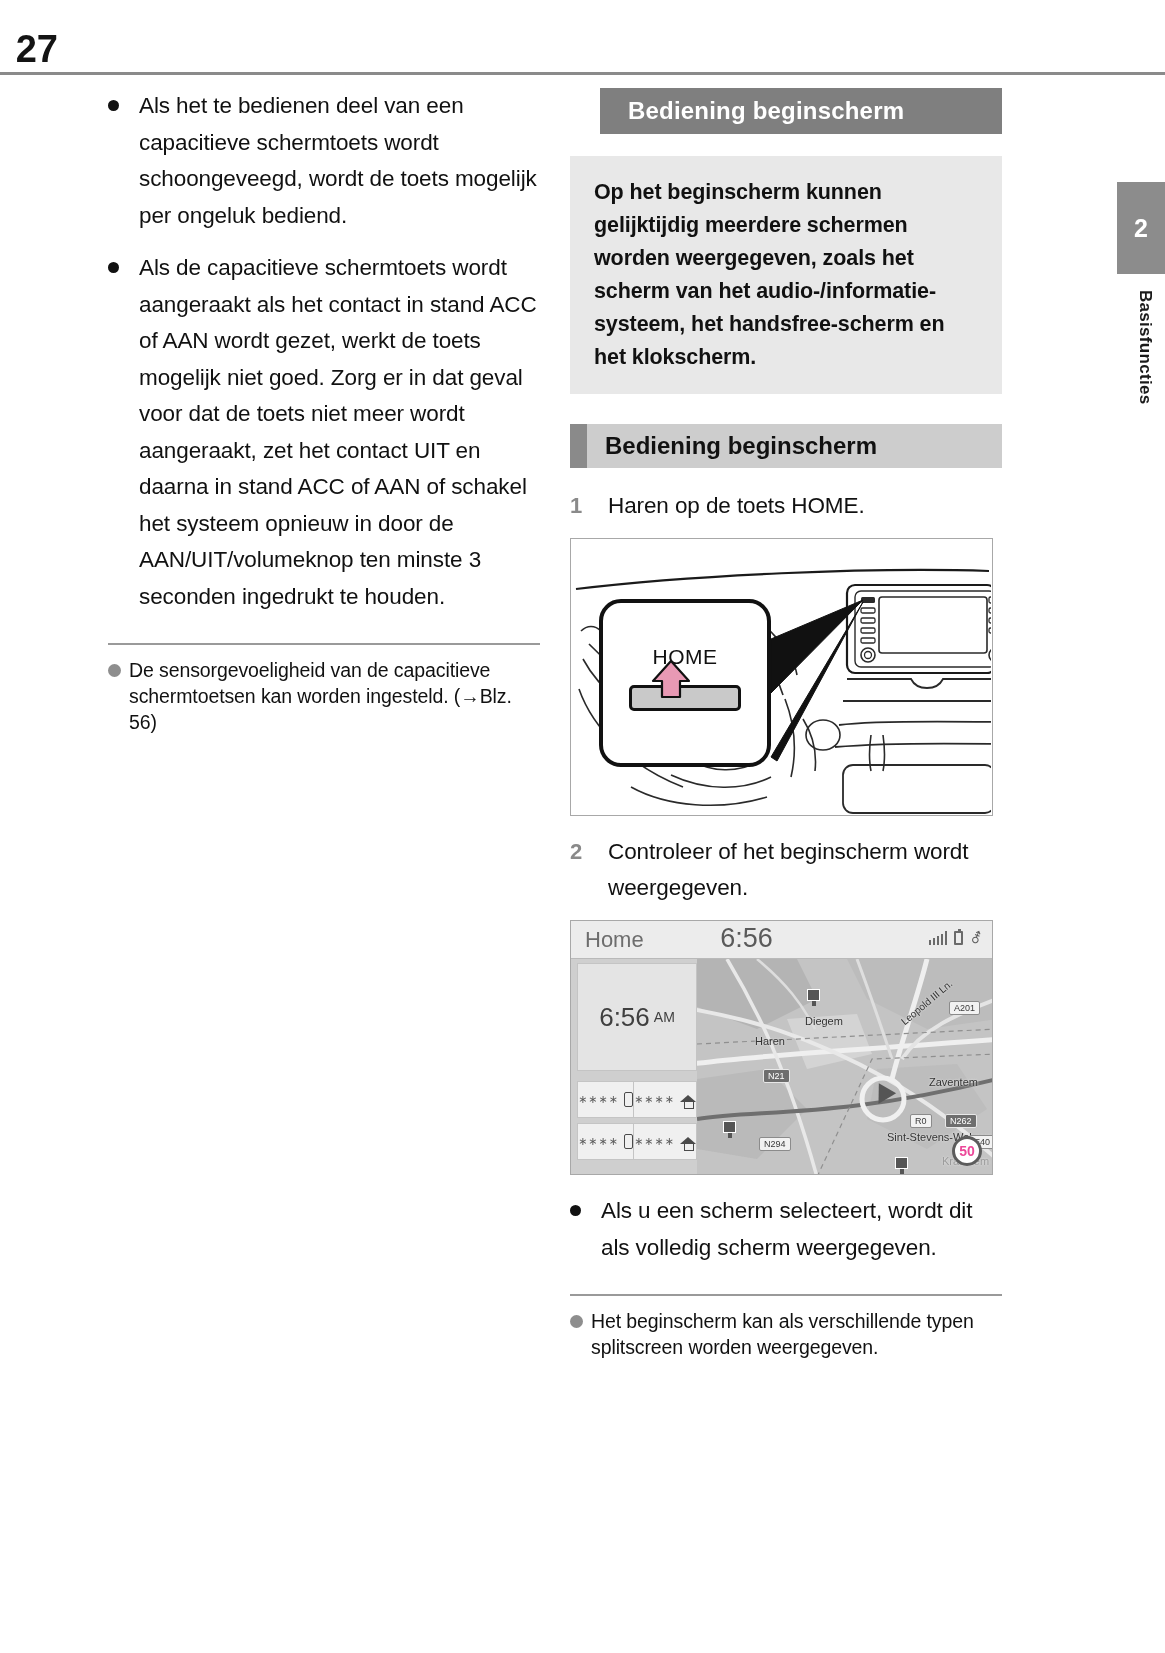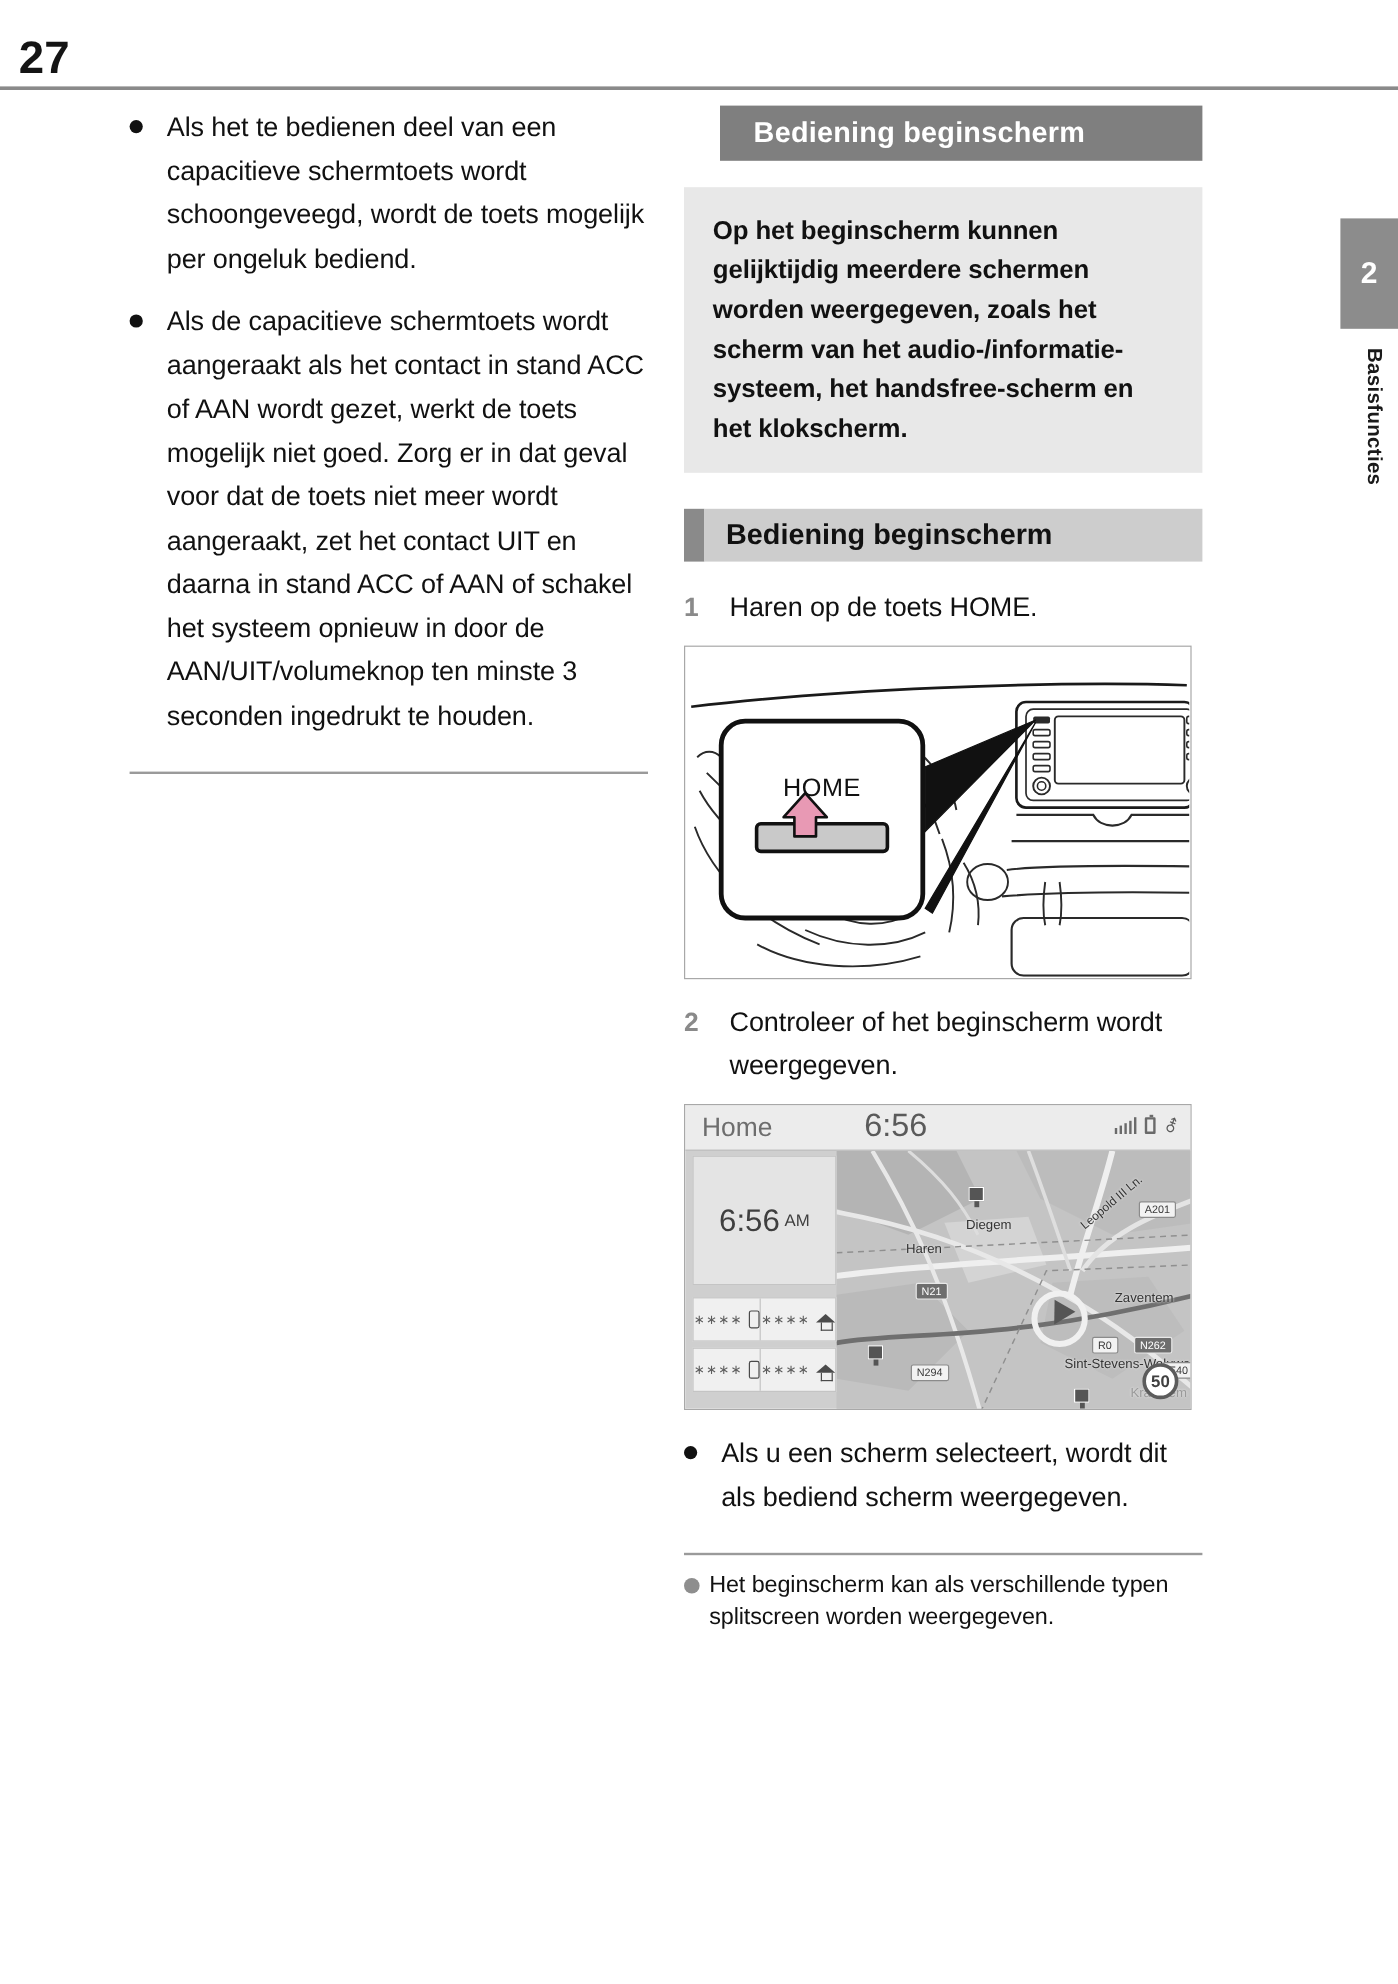--- a/index.html
+++ b/index.html
@@ -345,21 +345,21 @@
   .poi {
     position:absolute; width:13px; height:12px; background:#555;
     border:1px solid #fff;
   }
   .poi:after{ content:""; position:absolute; left:4px; top:11px; width:4px;height:5px;background:#555;}
   .speed-badge {
     position:absolute; right:10px; bottom:8px;
     width:30px;height:30px;border-radius:50%;
     background:#fff;border:3px solid #5c5c5c;
     display:flex;align-items:center;justify-content:center;
-    font-size:14px;font-weight:bold;color:#404040;
+    font-size:14px;font-weight:bold;color:#ec4899;
   }
   .car-arrow{
     position:absolute; width:0;height:0;
     border-left:10px solid transparent;border-right:10px solid transparent;
     border-bottom:18px solid #555;
   }
 
   
   .home-illus { position:absolute; inset:0; }
   .callout-box {
@@ -402,20 +402,24 @@
       <div class="bullet-text">Als het te bedienen deel van een capacitieve schermtoets wordt schoongeveegd, wordt de toets mogelijk per ongeluk bediend.</div>
     </div>
 
     <div class="bullet-item">
       <div class="bullet-dot"></div>
       <div class="bullet-text">Als de capacitieve schermtoets wordt aangeraakt als het contact in stand ACC of AAN wordt gezet, werkt de toets mogelijk niet goed. Zorg er in dat geval voor dat de toets niet meer wordt aangeraakt, zet het contact UIT en daarna in stand ACC of AAN of schakel het systeem opnieuw in door de AAN/UIT/volumeknop ten minste 3 seconden ingedrukt te houden.</div>
     </div>
 
     <div class="note-rule"></div>
 
+    <div class="note-item">
+      <div class="note-dot"></div>
+      <div class="note-text">De sensorgevoeligheid van de capacitieve schermtoetsen kan worden ingesteld. (→Blz. 56)</div>
+    </div>
 
   </div>
 
   <div class="col-right">
 
     <div class="banner-dark">
       <span class="banner-txt">Bediening beginscherm</span>
     </div>
 
     <div class="info-box">
@@ -595,21 +599,21 @@
               </div>
             </div>
           </div>
 
         </div>
       </div>
     </div>
 
     <div class="bullet-item" style="margin-top:14px;">
       <div class="bullet-dot"></div>
-      <div class="bullet-text">Als u een scherm selecteert, wordt dit als bediend scherm weergegeven.</div>
+      <div class="bullet-text">Als u een scherm selecteert, wordt dit als volledig scherm weergegeven.</div>
     </div>
 
     <div class="note-rule"></div>
 
 
     <div class="note-item">
       <div class="note-dot"></div>
       <div class="note-text">Het beginscherm kan als verschillende typen splitscreen worden weergegeven.</div>
     </div>
 

